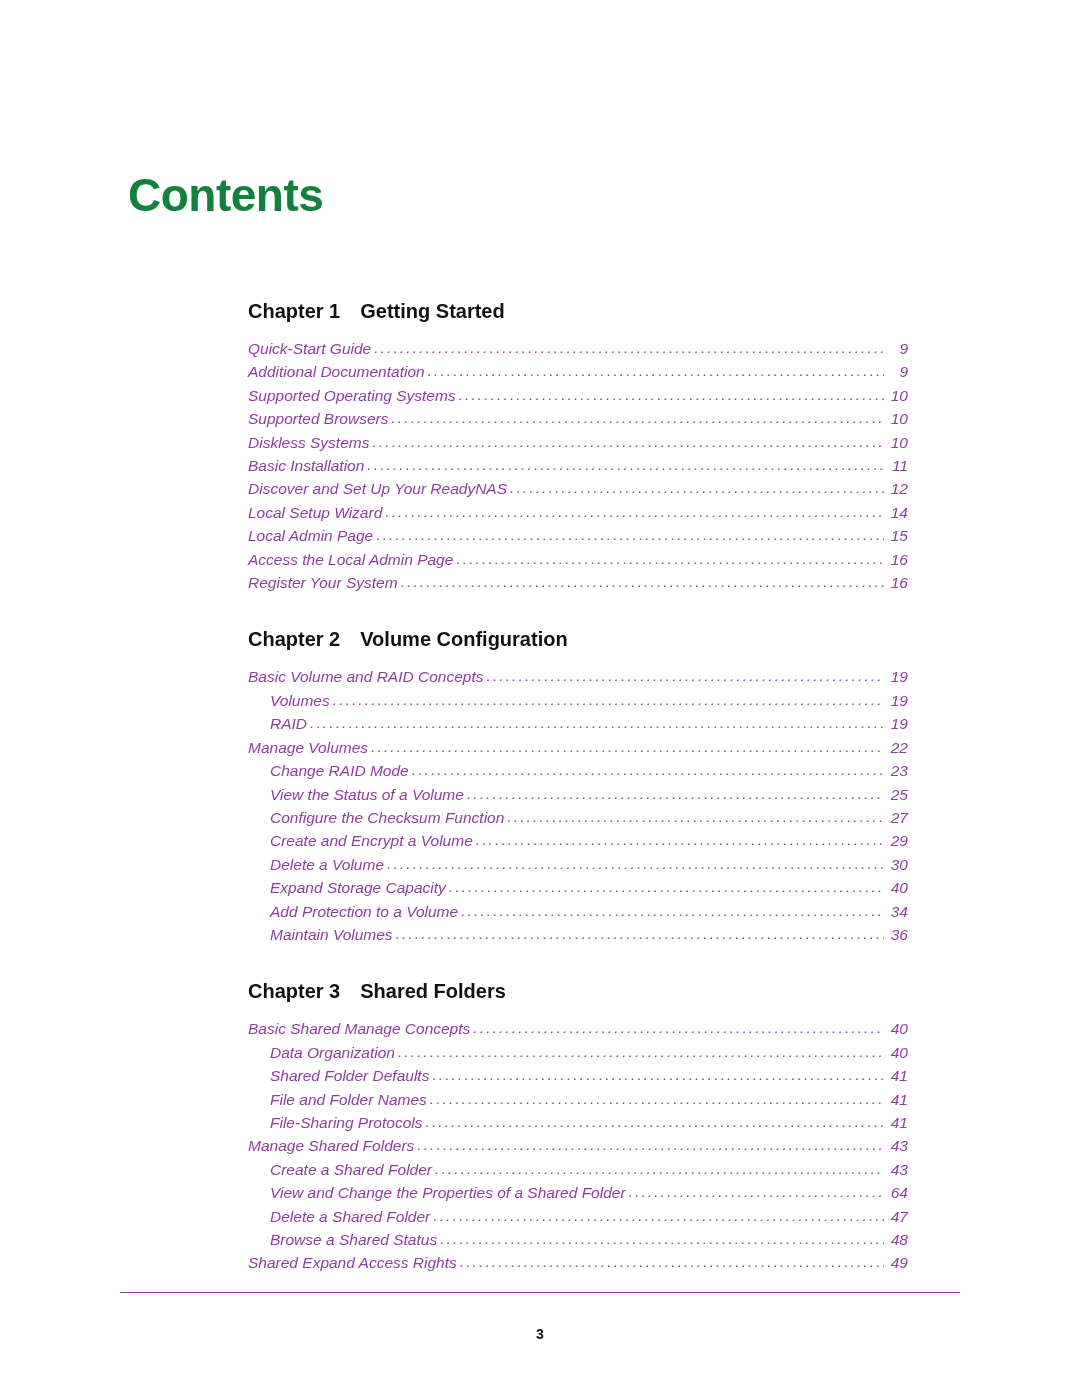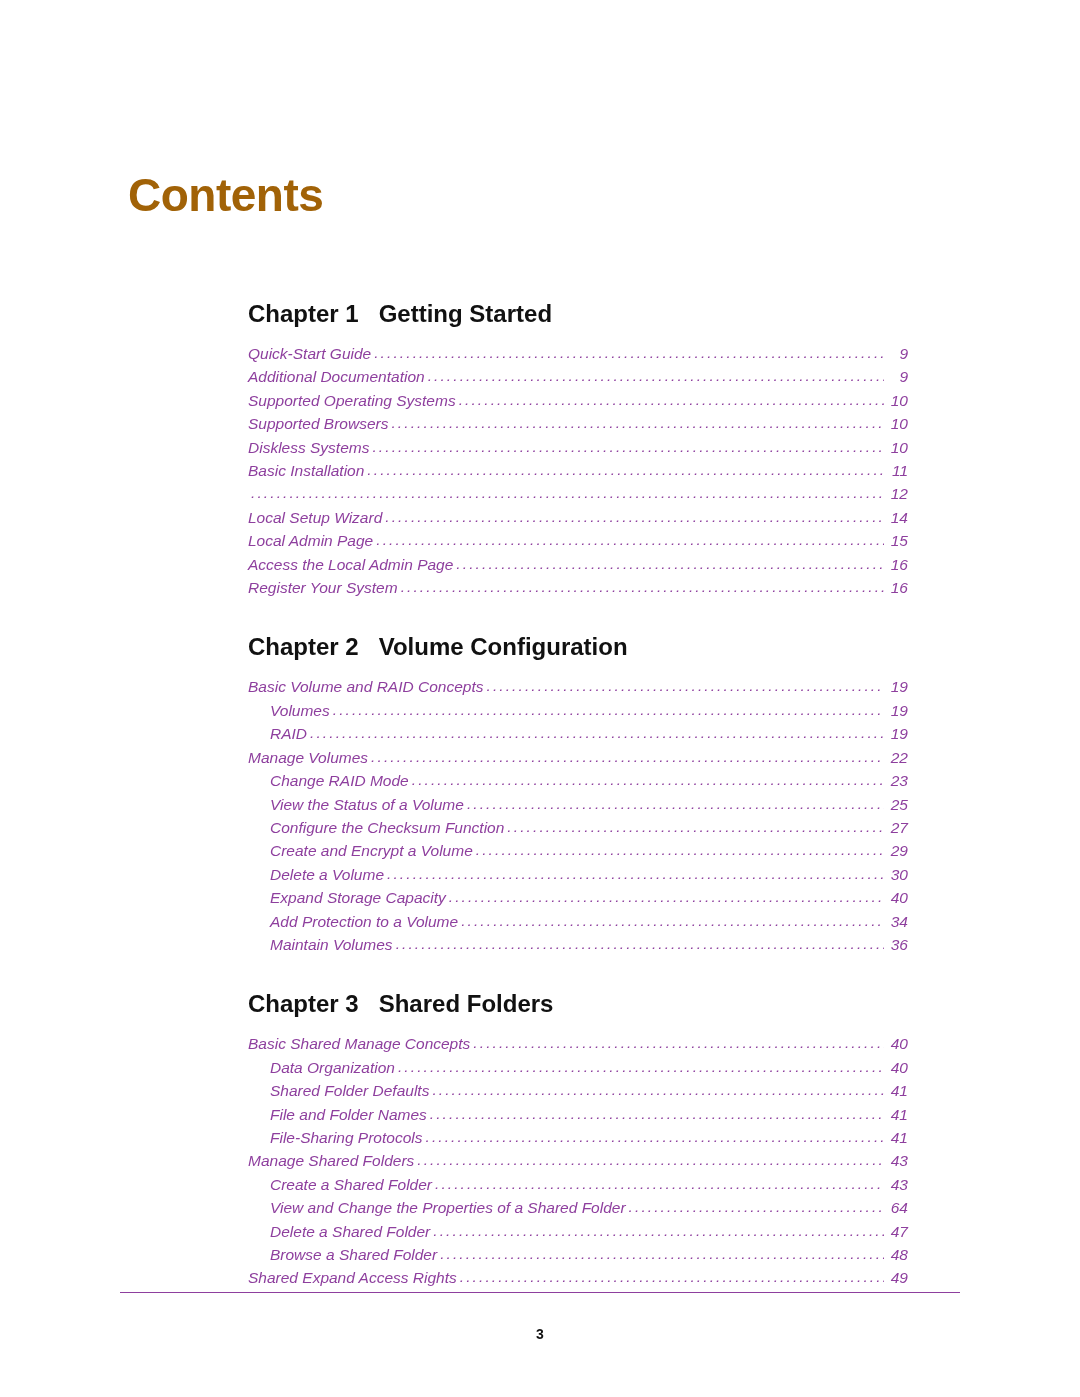--- a/index.html
+++ b/index.html
@@ -19,31 +19,31 @@
     width: 1080px;
     height: 1397px;
     overflow: hidden;
   }
   .title {
     position: absolute;
     left: 128px;
     top: 168px;
     font-size: 46px;
     font-weight: bold;
-    color: #a16207;
+    color: #15803d;
     letter-spacing: -0.5px;
   }
   .content {
     position: absolute;
     left: 248px;
     top: 300px;
     width: 660px;
   }
   .chapter-head {
-    font-size: 24px;
+    font-size: 20px;
     font-weight: bold;
     color: #111111;
     margin: 0 0 14px 0;
     white-space: nowrap;
   }
   .chapter-head .ch-label {
     display: inline-block;
   }
   .chapter-head .ch-title {
     display: inline-block;
@@ -139,20 +139,21 @@
           <span class="toc-label">Diskless Systems</span>
           <span class="dots">............................................................................................................................................</span>
           <span class="pagenum">10</span>
         </div>
         <div class="toc-entry lvl1">
           <span class="toc-label">Basic Installation</span>
           <span class="dots">............................................................................................................................................</span>
           <span class="pagenum">11</span>
         </div>
         <div class="toc-entry lvl1">
+          <span class="toc-label">Discover and Set Up Your ReadyNAS</span>
           <span class="dots">............................................................................................................................................</span>
           <span class="pagenum">12</span>
         </div>
         <div class="toc-entry lvl1">
           <span class="toc-label">Local Setup Wizard</span>
           <span class="dots">............................................................................................................................................</span>
           <span class="pagenum">14</span>
         </div>
         <div class="toc-entry lvl1">
           <span class="toc-label">Local Admin Page</span>
@@ -274,21 +275,21 @@
           <span class="toc-label">View and Change the Properties of a Shared Folder</span>
           <span class="dots">............................................................................................................................................</span>
           <span class="pagenum">64</span>
         </div>
         <div class="toc-entry lvl2">
           <span class="toc-label">Delete a Shared Folder</span>
           <span class="dots">............................................................................................................................................</span>
           <span class="pagenum">47</span>
         </div>
         <div class="toc-entry lvl2">
-          <span class="toc-label">Browse a Shared Folder</span>
+          <span class="toc-label">Browse a Shared Status</span>
           <span class="dots">............................................................................................................................................</span>
           <span class="pagenum">48</span>
         </div>
         <div class="toc-entry lvl1">
           <span class="toc-label">Shared Expand Access Rights</span>
           <span class="dots">............................................................................................................................................</span>
           <span class="pagenum">49</span>
         </div>
       </div>
     </div>

